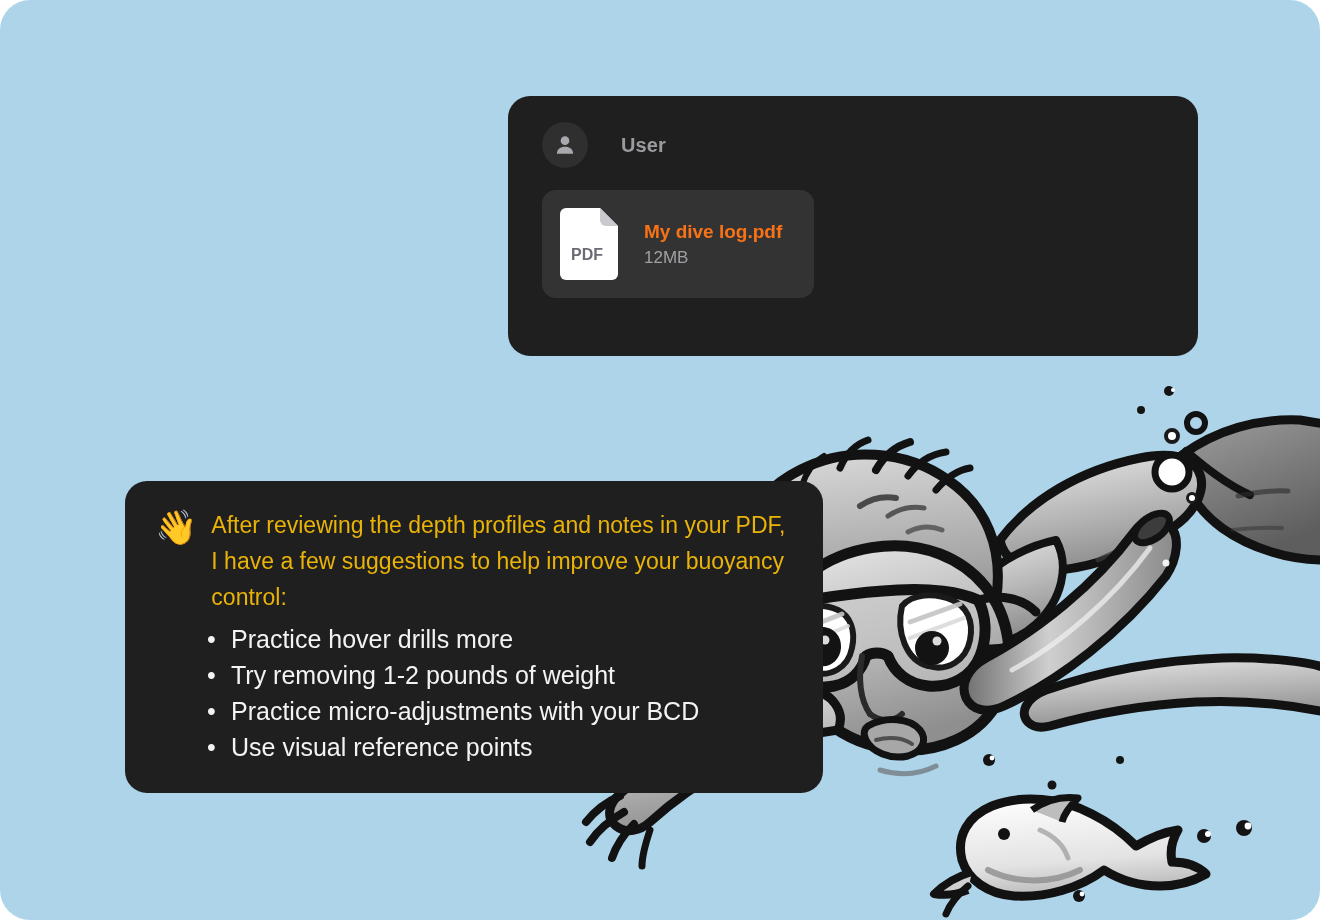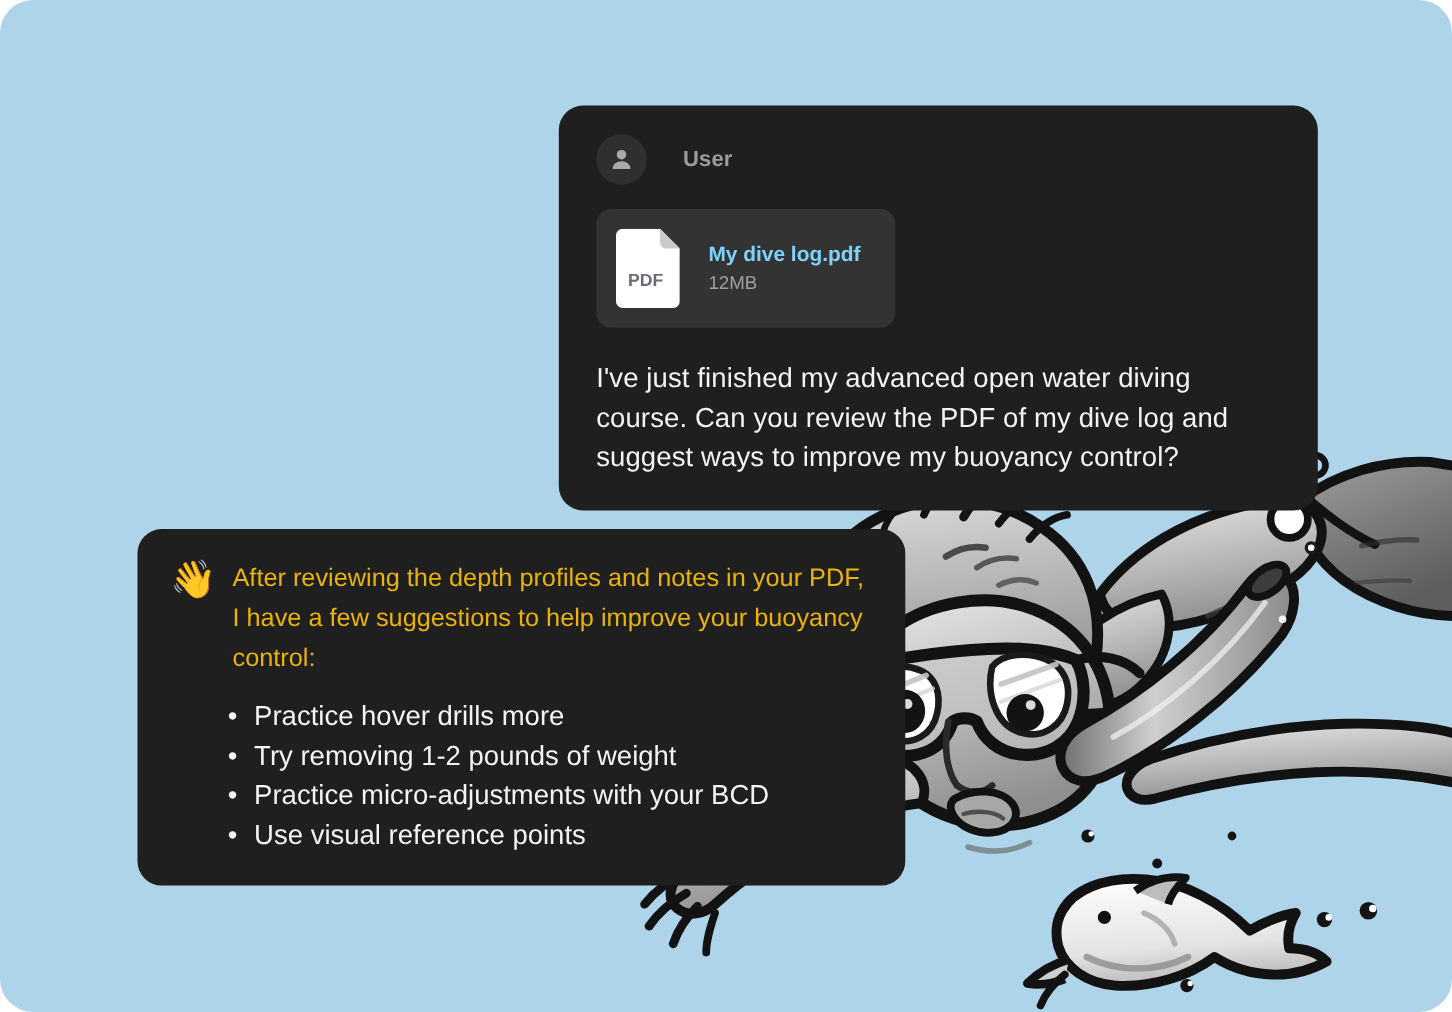--- a/index.html
+++ b/index.html
@@ -88,21 +88,21 @@
     margin-bottom: 28px;
   }
 
   .pdf-icon { flex: none; width: 64px; height: 72px; }
 
   .file-meta { display: flex; flex-direction: column; gap: 5px; min-width: 0; }
 
   .file-name {
     font-size: 19px;
     font-weight: bold;
-    color: #7dd3fc;
+    color: #f97316;
     white-space: nowrap;
   }
 
   .file-size {
     font-size: 17px;
     color: #a0a0a4;
   }
 
   
   .msg-text {
@@ -127,21 +127,21 @@
   }
 
   .assistant-intro-text {
     font-size: 23px;
     line-height: 36px;
     color: #eab308;
   }
 
   .suggestion-list {
     list-style: none;
-    margin-top: 18px;
+    margin-top: 6px;
     padding-left: 52px;
   }
 
   .suggestion-list li {
     position: relative;
     font-size: 25px;
     line-height: 36px;
     color: #f3f3f3;
     padding-left: 24px;
   }
@@ -397,21 +397,20 @@
           <path d="M40 0l18 18H46a6 6 0 0 1-6-6z" fill="#c9c9cf"></path>
           <text x="27" y="52" text-anchor="middle" font-family="Liberation Sans, sans-serif" font-size="16" font-weight="bold" fill="#6b6b75">PDF</text>
         </svg>
       </span>
       <span class="file-meta">
         <span class="file-name">My dive log.pdf</span>
         <span class="file-size">12MB</span>
       </span>
     </div>
 
-    <div class="msg-text">I've just finished my advanced open water diving course. Can you review the PDF of my dive log and suggest ways to improve my buoyancy control?</div>
   </div>
 
   <div class="bubble" id="assistant-bubble">
 
     <div class="assistant-intro">
       <span class="wave-emoji">👋</span>
       <span class="assistant-intro-text">After reviewing the depth profiles and notes in your PDF, I have a few suggestions to help improve your buoyancy control:</span>
     </div>
 
     <ul class="suggestion-list">

